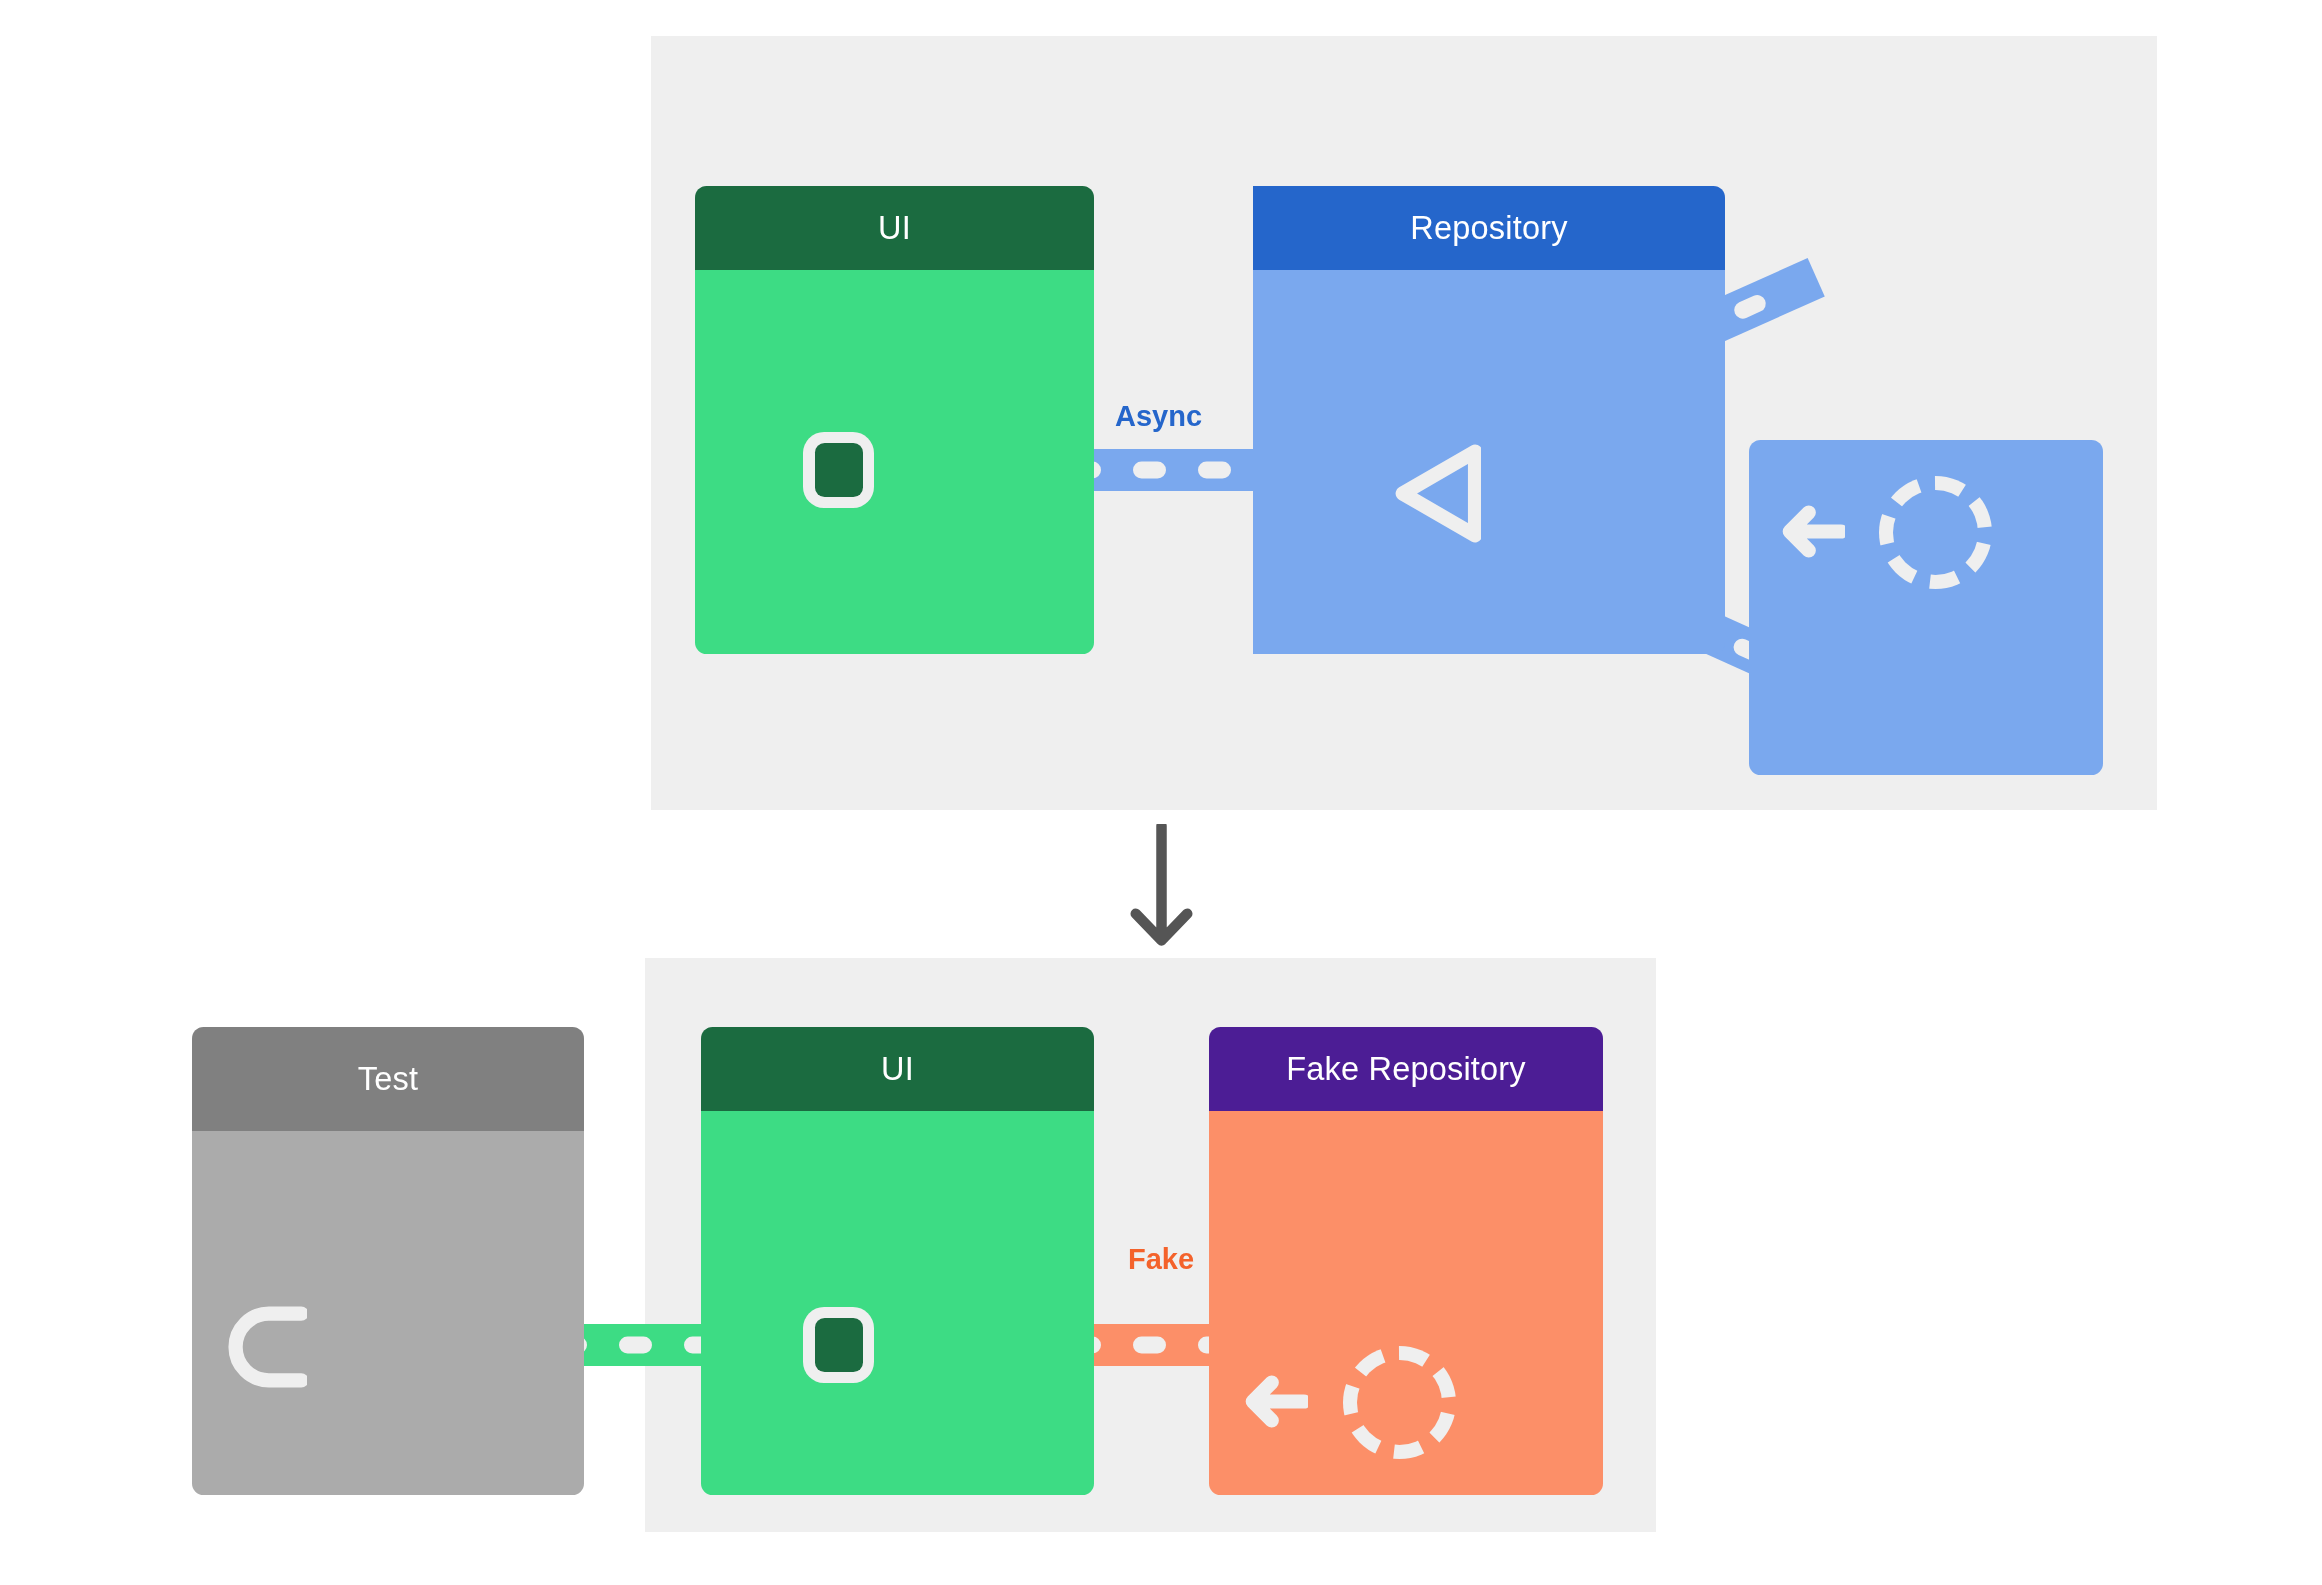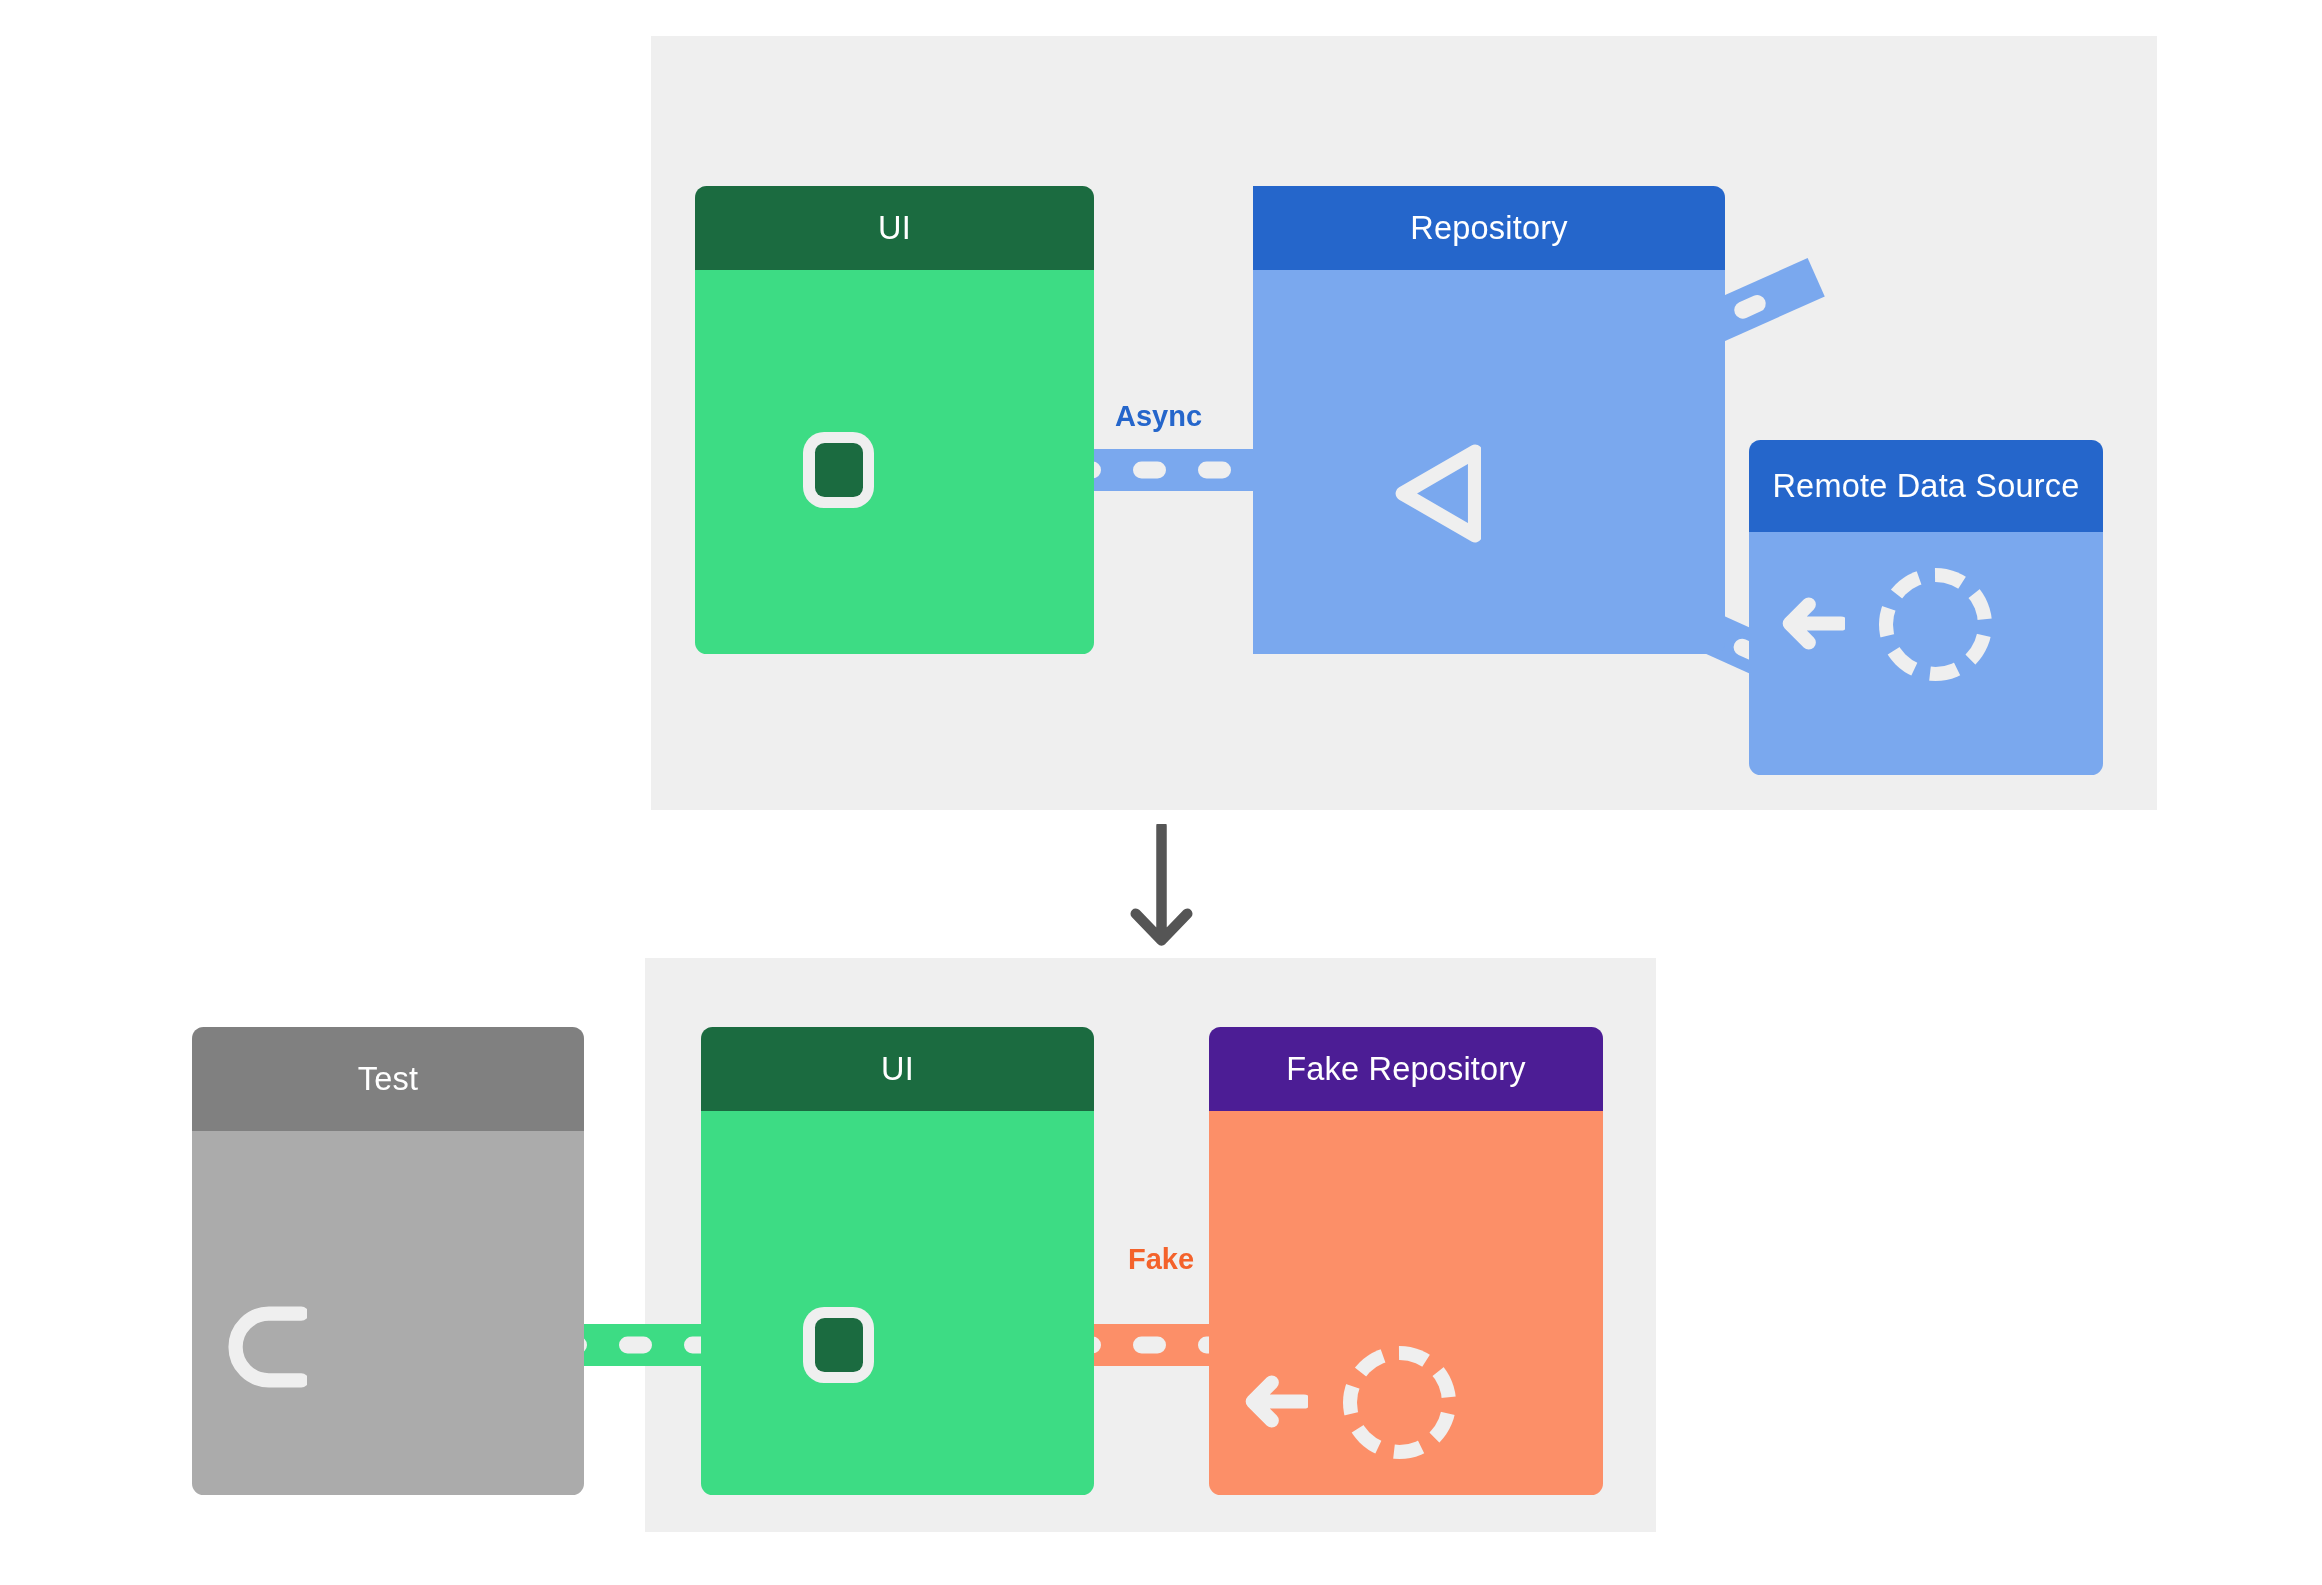--- a/index.html
+++ b/index.html
@@ -150,21 +150,20 @@
       <div class="tri" style="left:140px;top:174px;">
         <svg width="88" height="99" viewBox="0 0 92 104">
           <path d="M86 8 L10 52 L86 96 Z" fill="none" stroke="#efefef" stroke-width="15" stroke-linejoin="round" stroke-linecap="round"></path>
         </svg>
       </div>
     </div>
   </div>
 
 
   <div class="card c-blue" id="card-remote">
-    <div class="hdr">Remote Data Source</div>
     <div class="body">
       <div class="arr" style="left:32.5px;top:64px;">
         <svg width="63" height="55" viewBox="0 0 66 58">
           <path d="M62 29 L10 29 M28 9 L8 29 L28 49" fill="none" stroke="#efefef" stroke-width="15" stroke-linecap="round" stroke-linejoin="round"></path>
         </svg>
       </div>
       <div class="dcircle" style="left:130px;top:36px;"></div>
     </div>
   </div>
 

